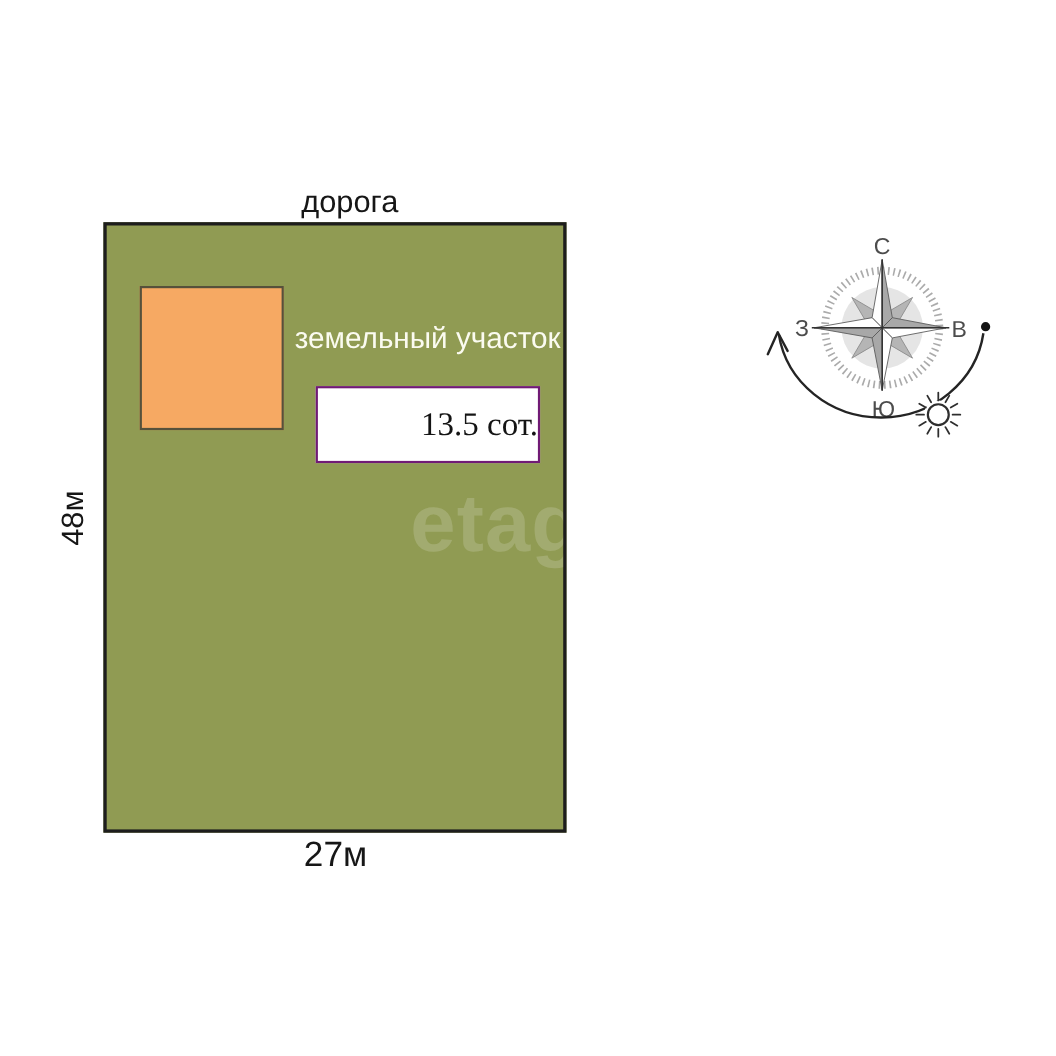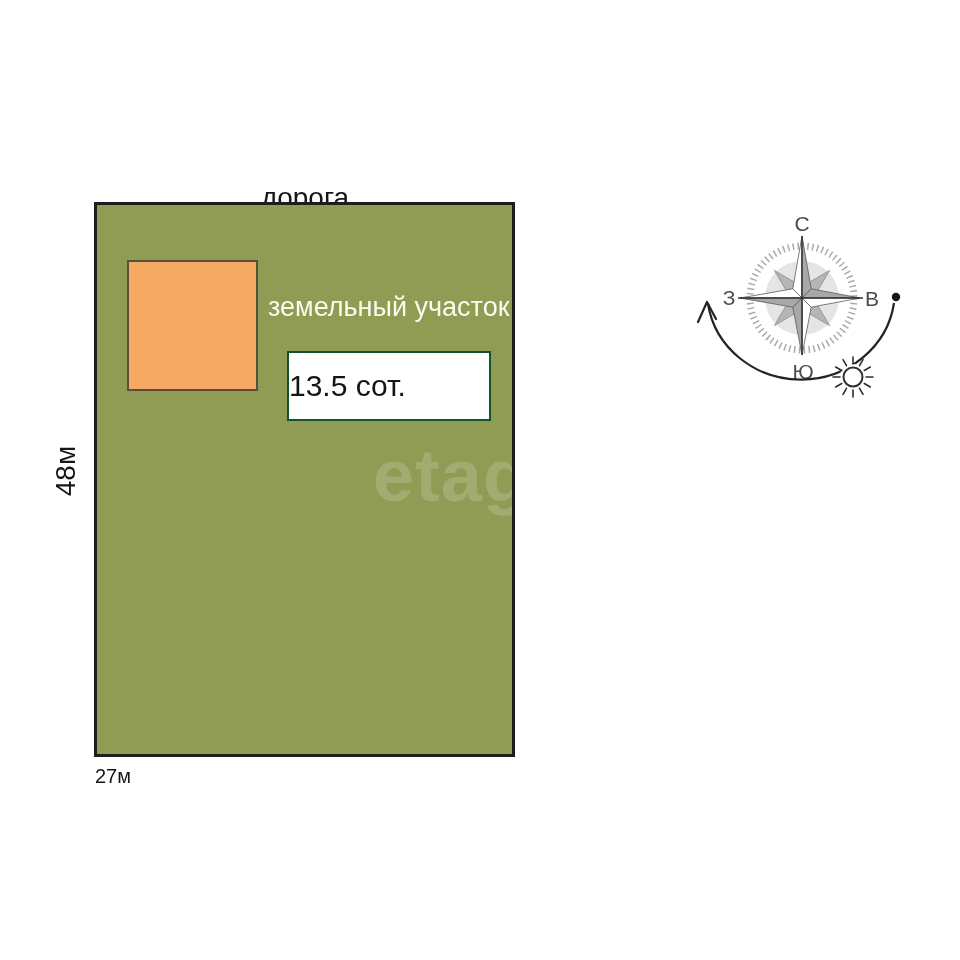--- a/index.html
+++ b/index.html
@@ -6,25 +6,24 @@
   html, body { background: #ffffff; }
   body { font-family: "Liberation Sans", "DejaVu Sans", sans-serif; }
   .canvas {
     position: relative;
     width: 960px; height: 960px;
     background: #ffffff;
     overflow: hidden;
   }
   .road-label {
     position: absolute;
-    left: 95px; top: 169px; width: 420px;
+    left: 108px; top: 169px; width: 420px;
     text-align: center;
     font-size: 28px; line-height: 30px;
     color: #161616;
-    margin-top: 14px;
   }
   .plot {
     position: absolute;
     left: 94px; top: 202px;
     width: 421px; height: 555px;
     background: #909b53;
     border: 3px solid #1d1d1d;
     overflow: hidden;
   }
   .watermark {
@@ -47,39 +46,40 @@
     left: 171px; top: 87px; width: 240px;
     font-size: 27px; line-height: 30px;
     color: #fbfbf0;
     white-space: nowrap;
   }
   .area-box {
     position: absolute;
     left: 190px; top: 146px;
     width: 204px; height: 70px;
     background: #ffffff;
-    border: 2px solid #14532d;
-    display: flex; align-items: center; justify-content: flex-start;
+    border: 2px solid #701a75;
+    display: flex; align-items: center; justify-content: flex-end; font-family: Liberation Serif, serif;
   }
   .area-box span {
     font-size: 30px;
     color: #141414;
   }
   .height-label {
     position: absolute;
     left: 16px; top: 456px; width: 100px; height: 30px;
     text-align: center;
     font-size: 28px; line-height: 30px;
     color: #161616;
     transform: rotate(-90deg);
   }
   .width-label {
     position: absolute;
     left: 95px; top: 761px; width: 420px;
-    font-size: 20px; line-height: 30px;
+    text-align: center;
+    font-size: 32px; line-height: 30px;
     color: #161616;
   }
   .compass {
     position: absolute;
     left: 690px; top: 200px;
   }
   .compass text {
     font-family: "Liberation Sans", "DejaVu Sans", sans-serif;
     font-size: 21px;
     fill: #4c4c4c;

